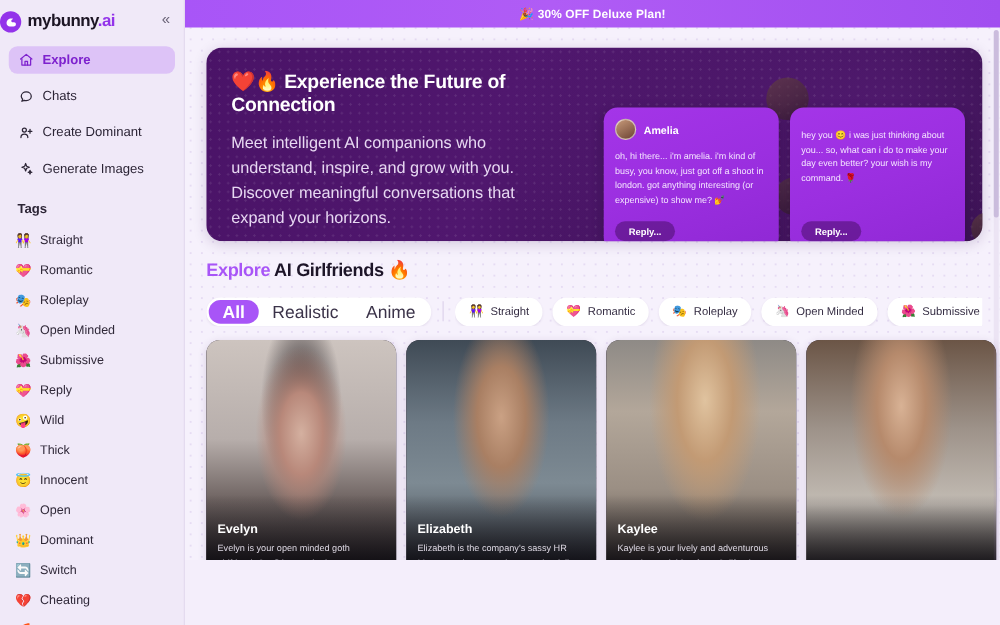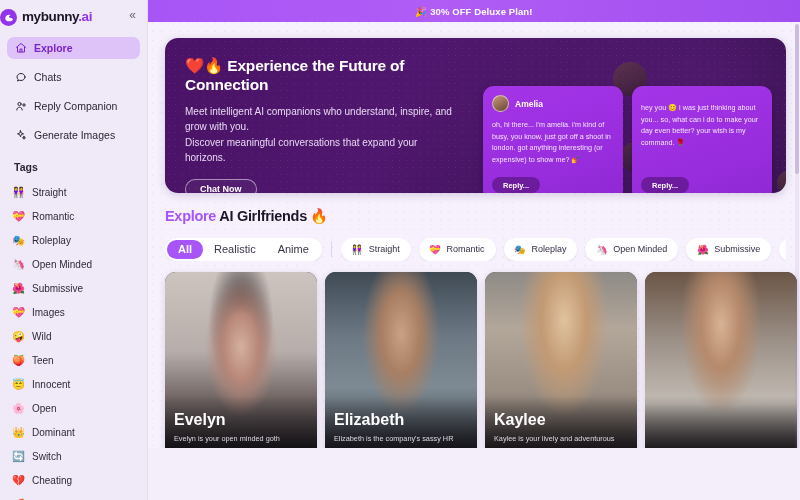--- a/index.html
+++ b/index.html
@@ -104,21 +104,21 @@
     pointer-events: none;
   }
   .hero-left { position: relative; padding: 19px 0 0 20px; width: 305px; }
   .hero-title {
     font-size: 15.5px; font-weight: bold; color: #ffffff;
     line-height: 1.22; letter-spacing: -0.2px;
     max-width: 265px;
   }
   .hero-sub {
     margin-top: 9px;
-    font-size: 10px; color: #e7d8f2; line-height: 1.55;
+    font-size: 13px; color: #e7d8f2; line-height: 1.55;
     max-width: 268px;
   }
   .chat-now {
     margin-top: 13px;
     display: inline-flex; align-items: center; justify-content: center;
     height: 20px; padding: 0 14px;
     border: 1px solid rgba(255,255,255,0.5);
     border-radius: 11px;
     color: #ffffff; font-size: 9px; font-weight: bold;
     background: rgba(255,255,255,0.04);
@@ -182,21 +182,21 @@
     display: flex; align-items: center;
     background: #ffffff; border-radius: 12px;
     padding: 2px; height: 23px;
     box-shadow: 0 1px 2px rgba(80,50,110,0.10);
     flex: 0 0 auto;
   }
   .seg-item {
     height: 19px; padding: 0 11px;
     display: flex; align-items: center;
     border-radius: 10px;
-    font-size: 11px; color: #3b3349; cursor: pointer;
+    font-size: 14px; color: #3b3349; cursor: pointer;
     white-space: nowrap;
   }
   .seg-item.active { background: #a855f7; color: #ffffff; font-weight: bold; }
   .seg-divider { width: 1px; height: 16px; background: #ded3ec; flex: 0 0 1px; }
   .chips { display: flex; gap: 8px; flex: 1 1 auto; overflow: hidden; }
   .chip {
     display: flex; align-items: center; gap: 5px;
     height: 23px; padding: 0 11px;
     background: #ffffff; border-radius: 12px;
     font-size: 9px; color: #352d43;
@@ -219,21 +219,21 @@
     cursor: pointer;
     flex: 0 0 152px;
   }
   .photo { position: absolute; inset: 0; }
   .overlay {
     position: absolute; left: 0; right: 0; bottom: 0; height: 96px;
     background: linear-gradient(to top, rgba(8,6,12,0.93) 0%, rgba(8,6,12,0.80) 45%, rgba(8,6,12,0.0) 100%);
   }
   .card-text { position: absolute; left: 9px; right: 9px; bottom: 12px; }
   .card-name {
-    font-size: 16px; font-weight: bold; color: #ffffff;
+    font-size: 10px; font-weight: bold; color: #ffffff;
     margin-bottom: 4px;
   }
   .card-desc {
     font-size: 7.3px; line-height: 1.62; color: #ded9e4;
   }
 
   
   .vscroll {
     position: absolute; top: 24px; right: 1px; width: 4px; height: 470px;
     background: rgba(150,120,180,0.10); border-radius: 2px;
@@ -282,21 +282,21 @@
       </div>
       <div class="nav-item">
         <span class="ico">
           <svg width="12" height="12" viewBox="0 0 24 24" fill="none" stroke="#2c2536" stroke-width="2" stroke-linecap="round" stroke-linejoin="round">
               <circle cx="9" cy="8" r="3.2"></circle>
               <path d="M3.5 20c0-3.2 2.5-5.5 5.5-5.5s5.5 2.3 5.5 5.5"></path>
               <path d="M18 7v6"></path>
               <path d="M15 10h6"></path>
             </svg>
         </span>
-        <span>Reply Companion</span>
+        <span>Create Dominant</span>
       </div>
       <div class="nav-item">
         <span class="ico">
           <svg width="12" height="12" viewBox="0 0 24 24" fill="none" stroke="#2c2536" stroke-width="1.9" stroke-linecap="round" stroke-linejoin="round">
               <path d="M11 3.5 12.6 8 17 9.6 12.6 11.2 11 15.6 9.4 11.2 5 9.6 9.4 8z"></path>
               <path d="M18 14.5l.8 2.2 2.2.8-2.2.8-.8 2.2-.8-2.2-2.2-.8 2.2-.8z"></path>
             </svg>
         </span>
         <span>Generate Images</span>
       </div>
@@ -319,29 +319,29 @@
       <div class="tag-item">
           <span class="emj">🦄</span>
           <span>Open Minded</span>
         </div>
       <div class="tag-item">
           <span class="emj">🌺</span>
           <span>Submissive</span>
         </div>
       <div class="tag-item">
           <span class="emj">💝</span>
-          <span>Images</span>
+          <span>Reply</span>
         </div>
       <div class="tag-item">
           <span class="emj">🤪</span>
           <span>Wild</span>
         </div>
       <div class="tag-item">
           <span class="emj">🍑</span>
-          <span>Teen</span>
+          <span>Thick</span>
         </div>
       <div class="tag-item">
           <span class="emj">😇</span>
           <span>Innocent</span>
         </div>
       <div class="tag-item">
           <span class="emj">🌸</span>
           <span>Open</span>
         </div>
       <div class="tag-item">

